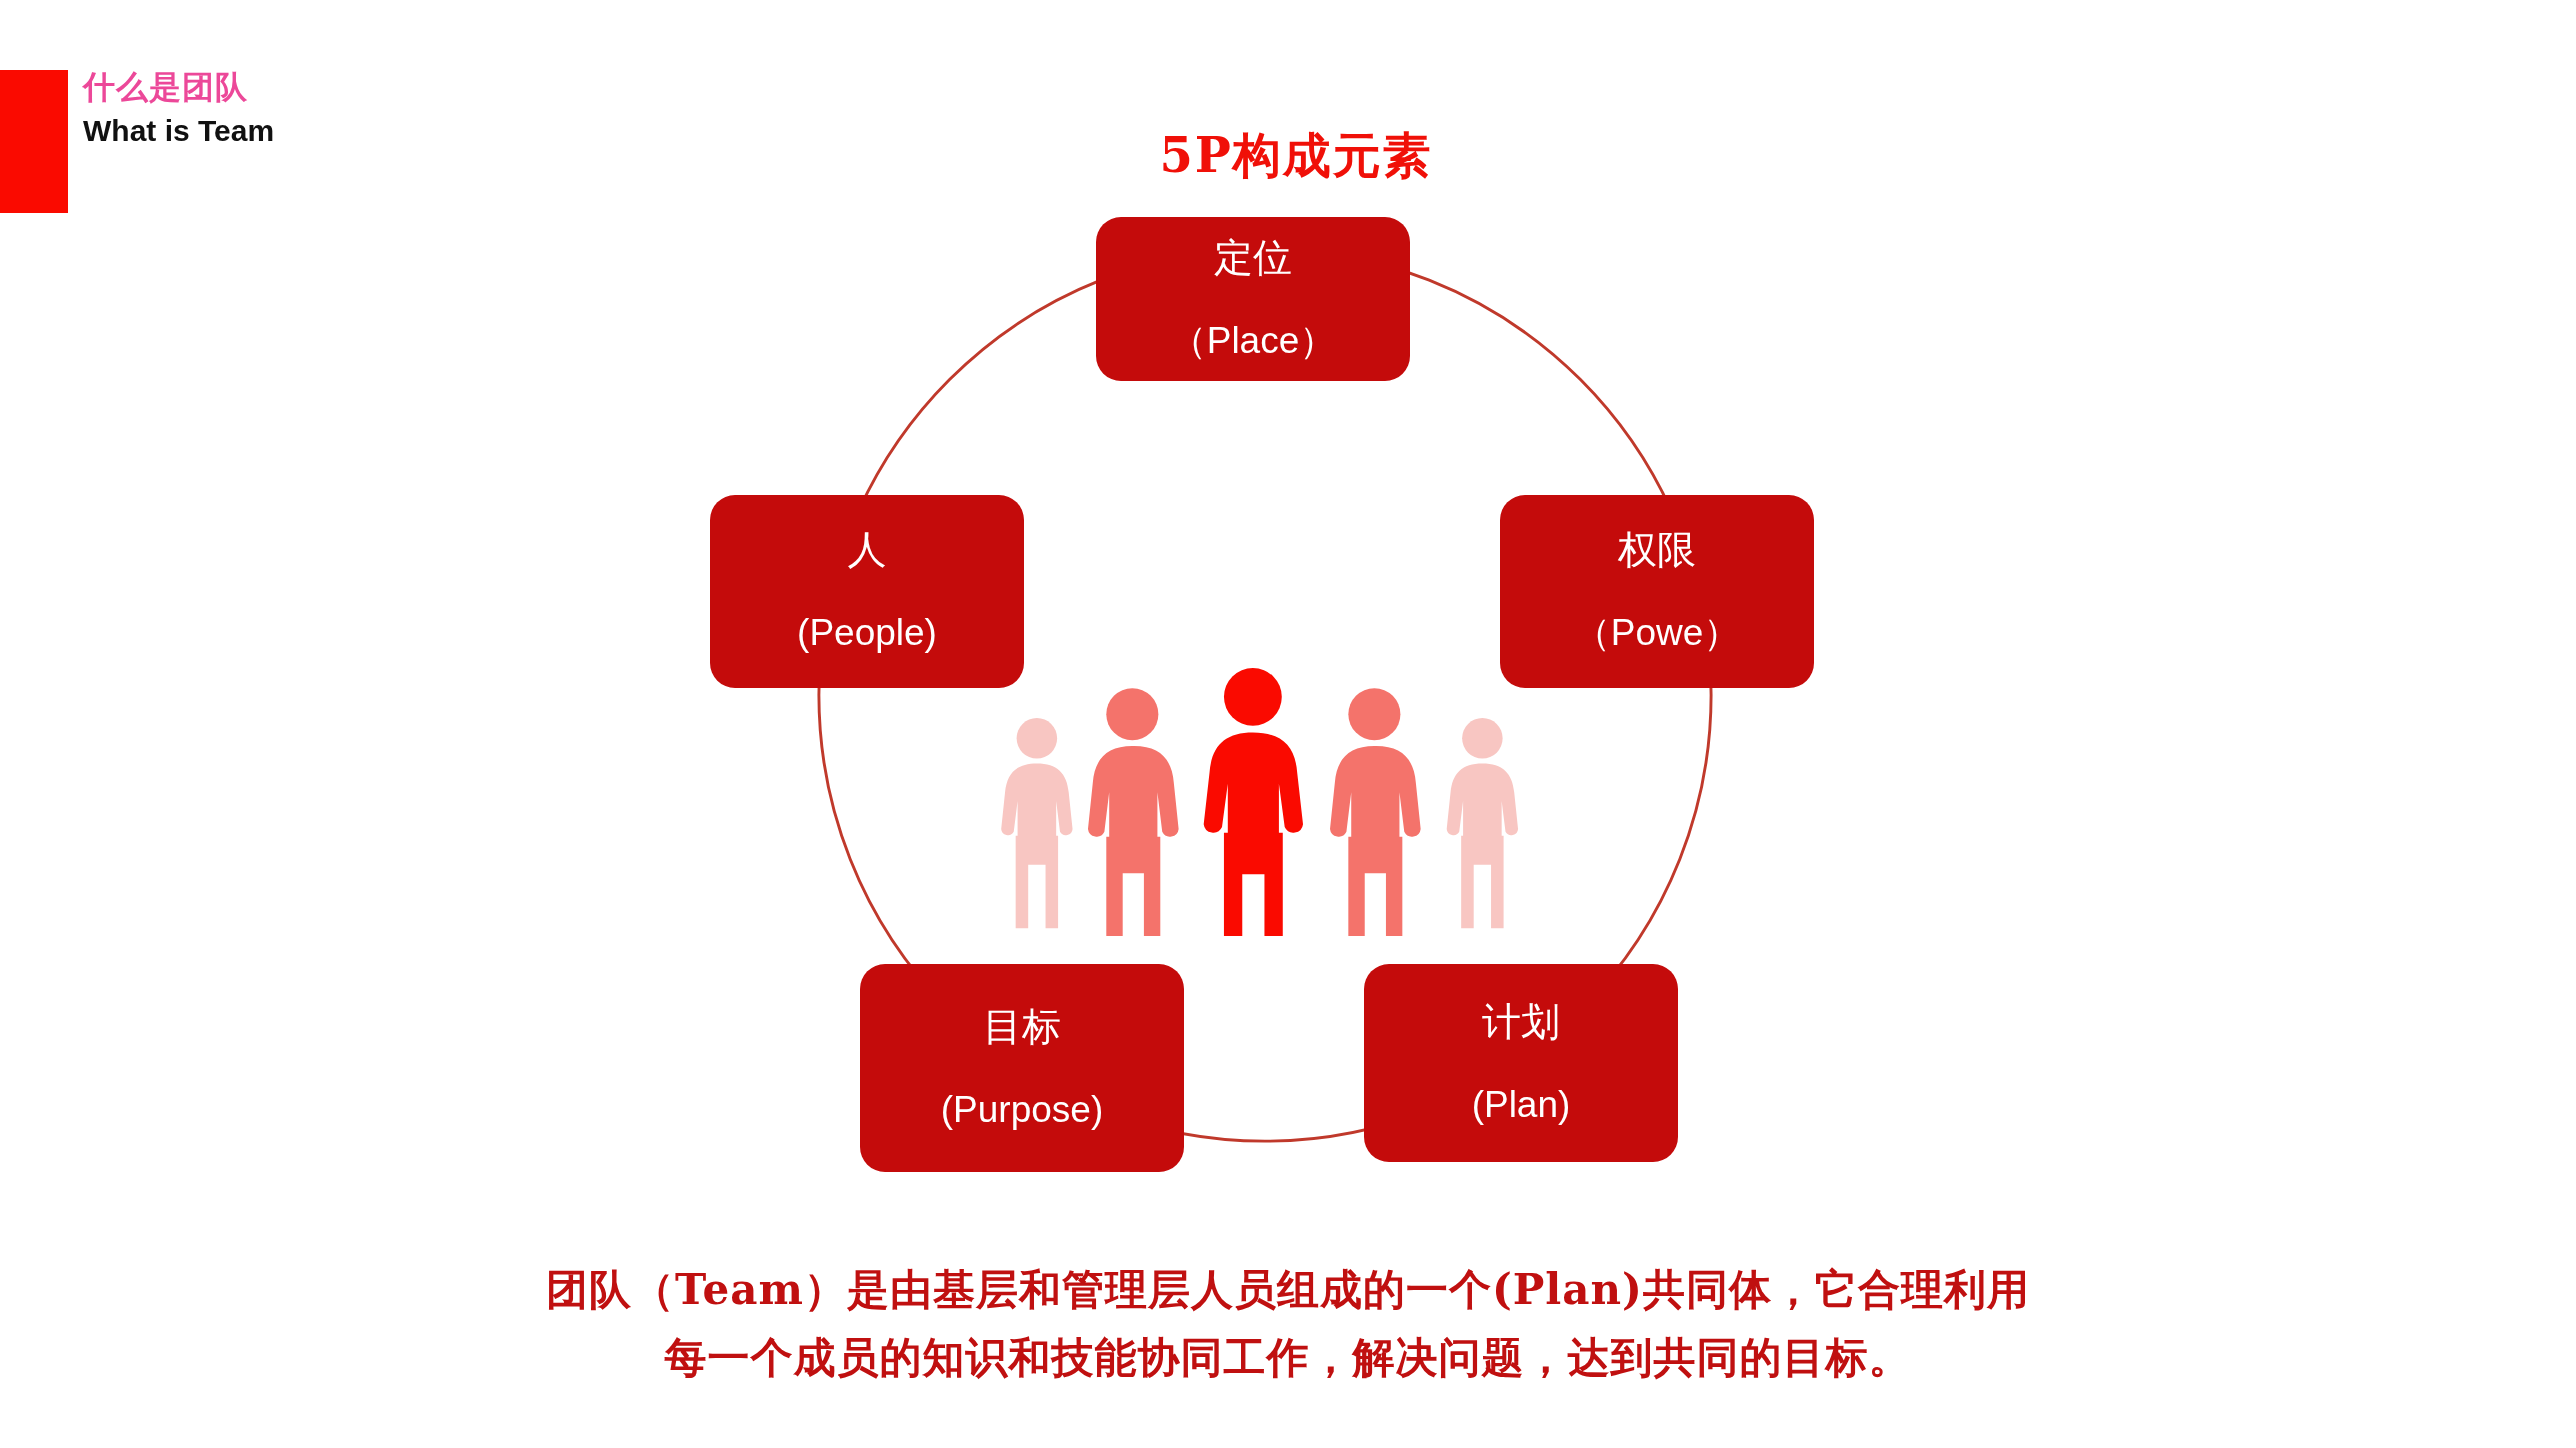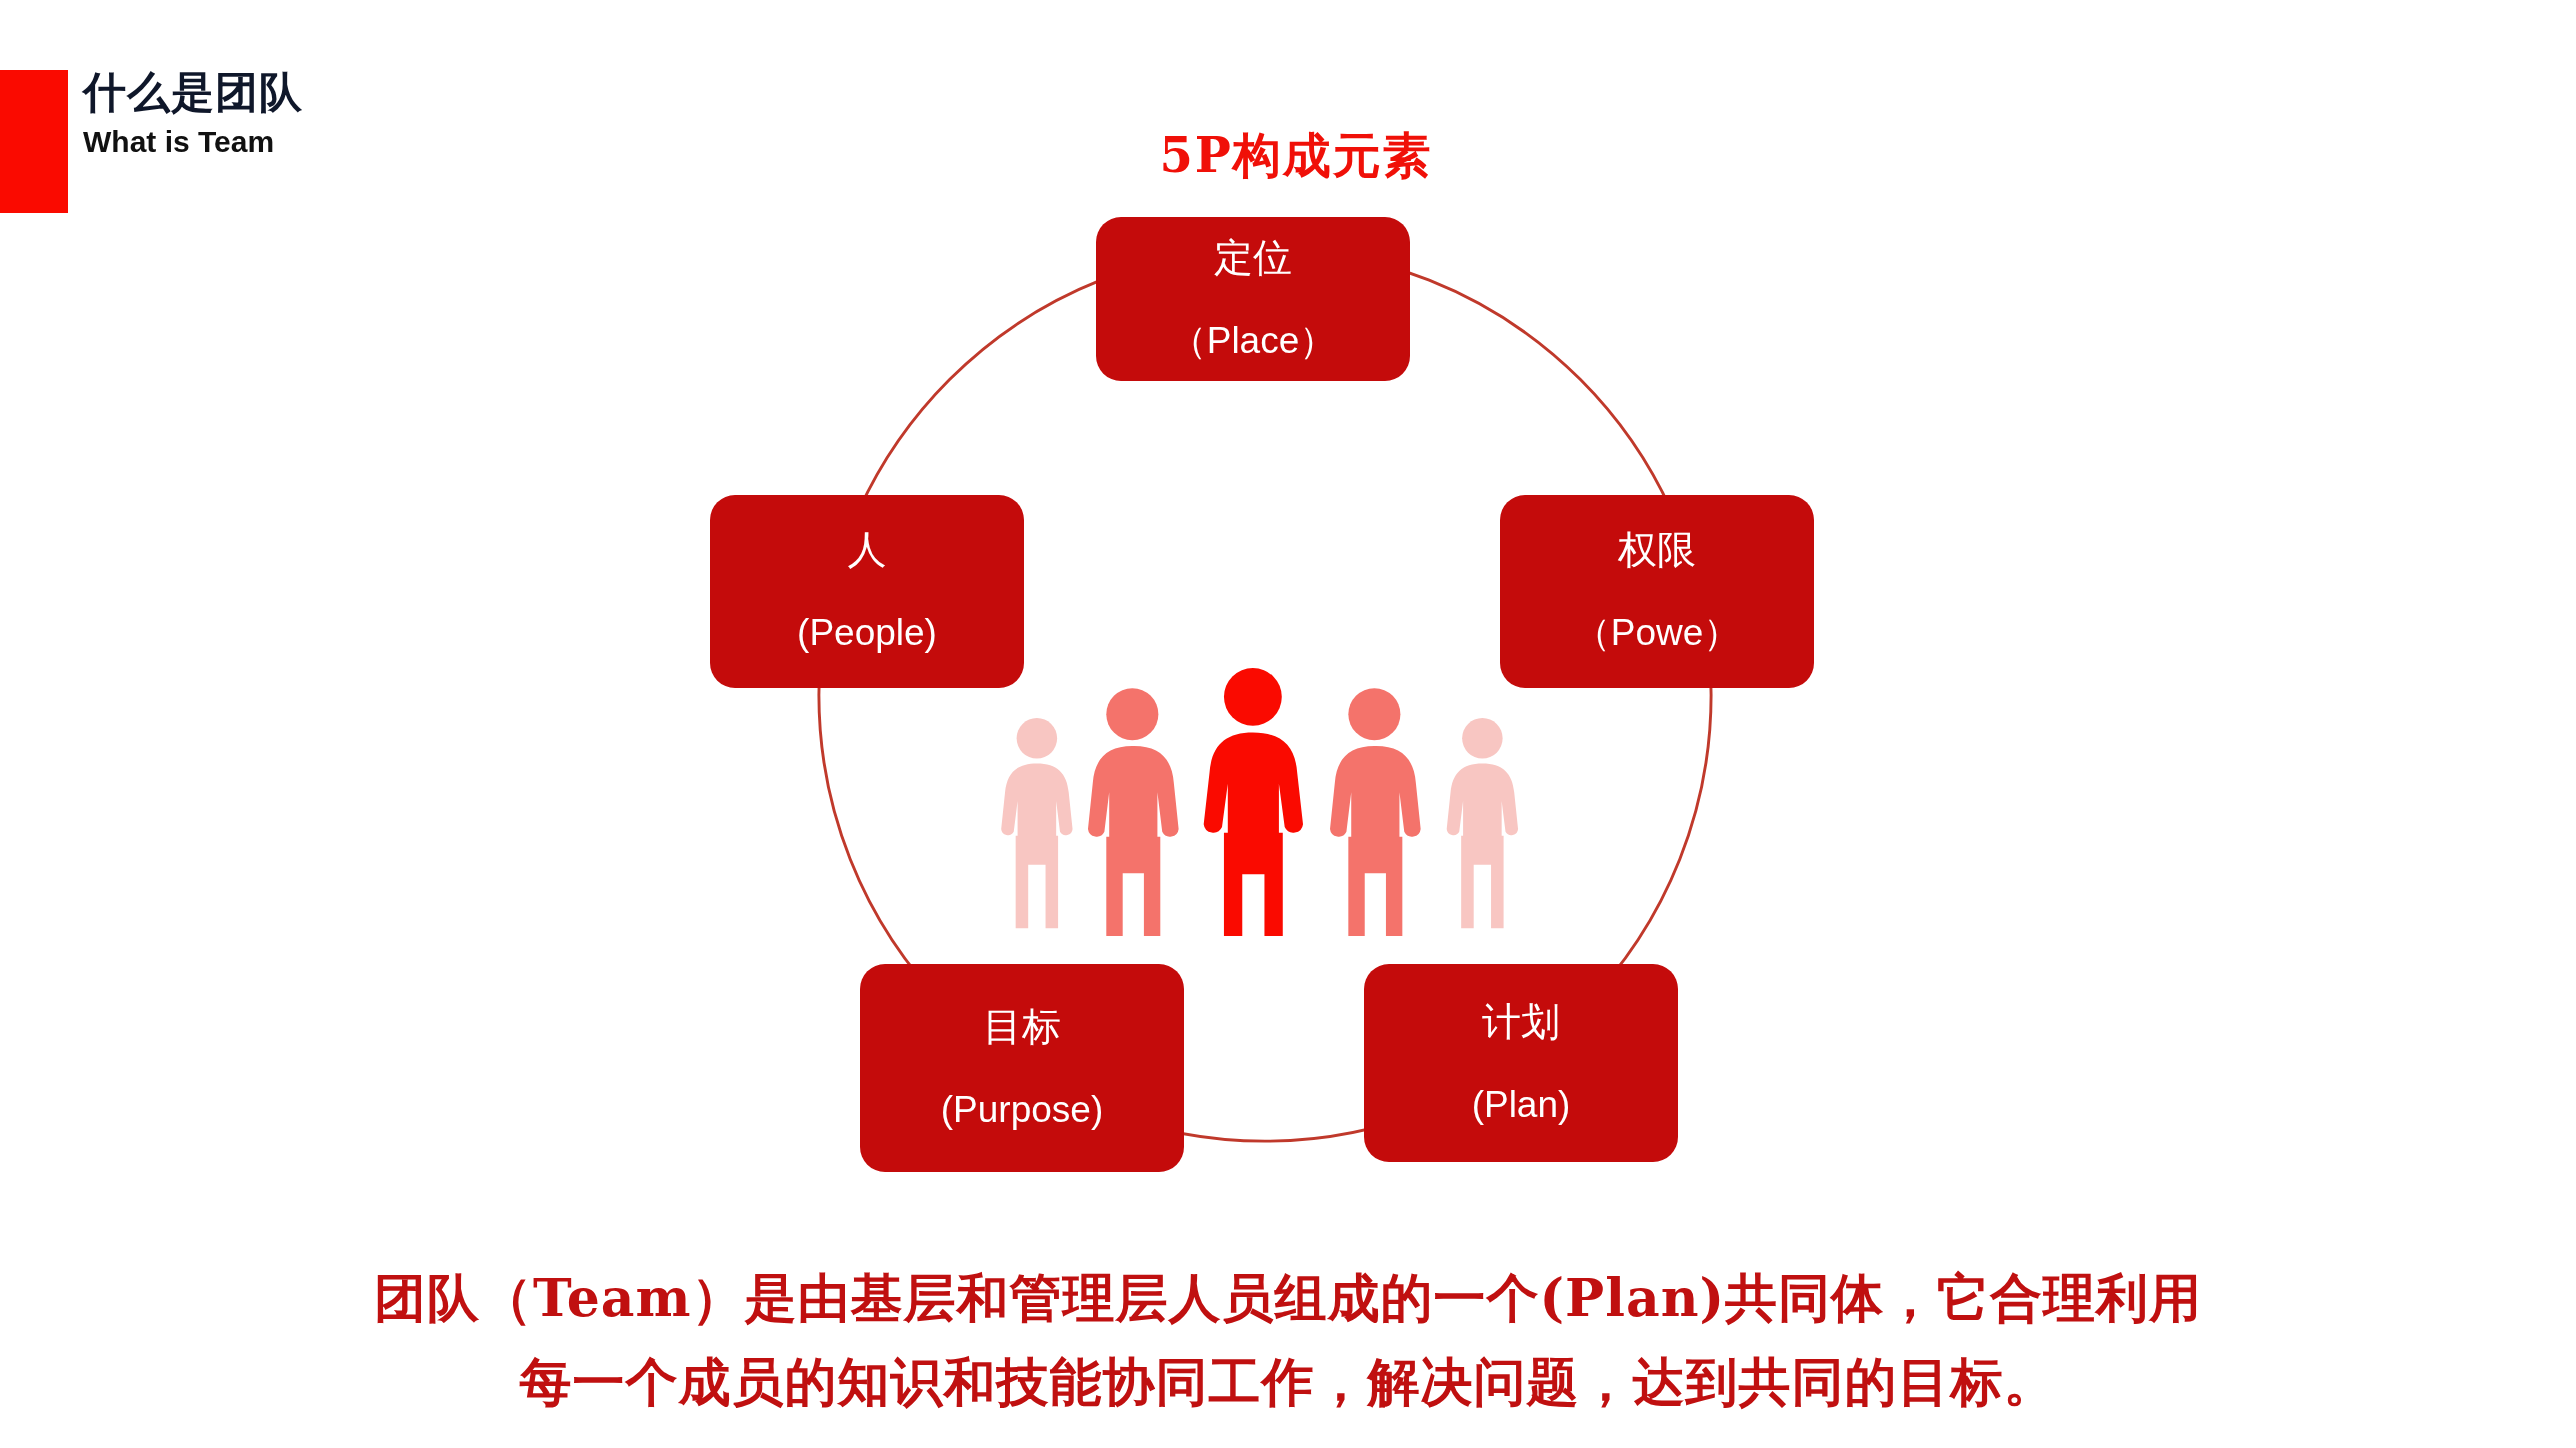--- a/index.html
+++ b/index.html
@@ -30,24 +30,24 @@
     width: 68px;
     height: 143px;
     background: #FA0A00;
   }
   #header-text-group {
     position: absolute;
     left: 83px;
     top: 70px;
   }
   #header-title-cn {
-    font-family: Liberation Serif, serif;
-    font-size: 43px;
-    font-weight: bold;
-    color: #0f172a;
+    font-family: Liberation Sans, sans-serif;
+    font-size: 32px;
+    font-weight: bold;
+    color: #ec4899;
     line-height: 1.08;
     letter-spacing: 1px;
     white-space: nowrap;
   }
   #header-title-en {
     font-family: "Liberation Sans", "DejaVu Sans", sans-serif;
     font-size: 30px;
     font-weight: bold;
     color: #111111;
     line-height: 1.3;
@@ -128,21 +128,21 @@
 
   
   #caption {
     position: absolute;
     left: 0;
     top: 1256px;
     width: 2576px;
     text-align: center;
     font-family: "DejaVu Serif", "Liberation Serif", serif;
     font-weight: bold;
-    font-size: 52px;
+    font-size: 42px;
     color: #C01010;
     line-height: 1.62;
     letter-spacing: 1px;
   }
   .caption-line { display: block; white-space: nowrap; }
 </style>
 </head>
 <body>
 
 <div id="header-bar">

